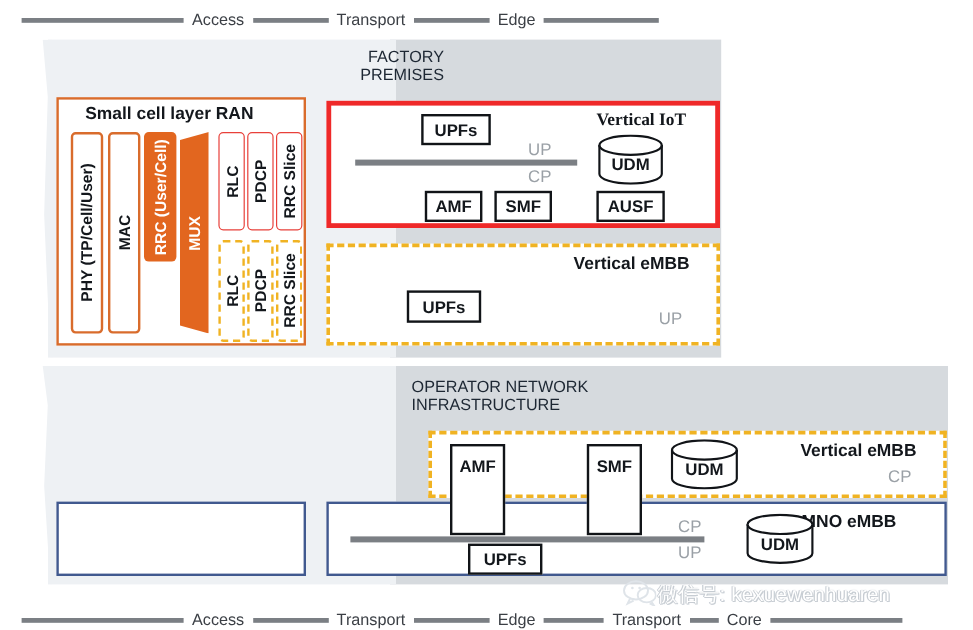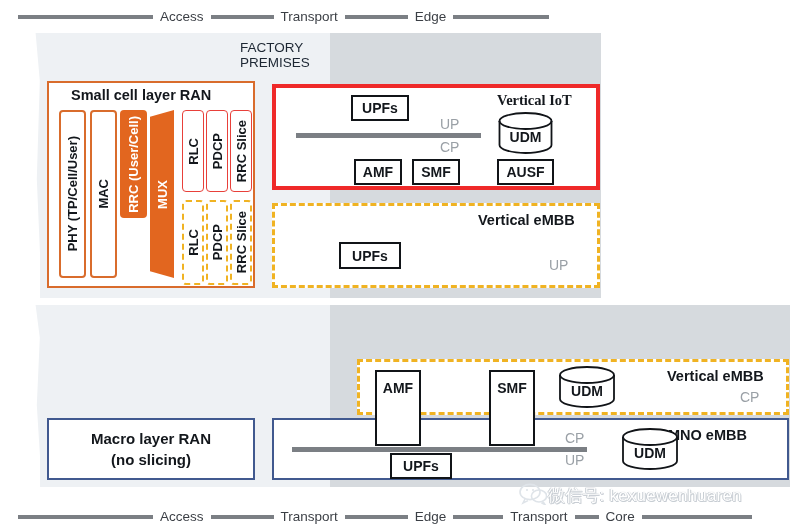--- a/index.html
+++ b/index.html
@@ -123,21 +123,21 @@
     <div class="rule-label">Edge</div>
     <div class="rule-line" style="width:96px;"></div>
   </div>
 
   <div class="panel panel-dark" style="left:325px;top:33px;width:276px;height:265px;"></div>
   <div class="panel panel-light" style="left:40px;top:33px;width:290px;height:265px;"></div>
 
   <div class="slant-left" style="left:14px;top:33px;width:30px;height:265px;
               clip-path:polygon(72% 0%, 100% 0%, 100% 100%, 93% 100%, 76% 55%, 86% 18%);"></div>
 
-  <div class="section-title" style="left:240px;top:40px;width:130px;text-align:left;">FACTORY
+  <div class="section-title" style="left:240px;top:40px;width:130px;text-align:right;">FACTORY
 PREMISES</div>
 
   <div class="box box-orange" style="left:47px;top:81px;width:208px;height:207px;"></div>
   <div class="title" style="left:60px;top:87px;font-size:14.5px;color:#13171c;">Small cell layer RAN</div>
 
   <div class="vbox box-orange" style="left:59px;top:110px;width:27px;height:168px;border-radius:4px;background:#fff;">
     <span class="vtext vtext-dark">PHY (TP/Cell/User)</span>
   </div>
 
   <div class="vbox box-orange" style="left:90px;top:110px;width:27px;height:168px;border-radius:4px;background:#fff;">
@@ -197,39 +197,37 @@
   <div class="box box-dashed-yellow" style="left:272px;top:203px;width:328px;height:85px;"></div>
   <div class="slice-title" style="left:478px;top:212px;">Vertical eMBB</div>
   <div class="fbox" style="left:339px;top:242px;width:62px;height:27px;">UPFs</div>
   <div class="bus-label" style="left:549px;top:257px;">UP</div>
 
   <div class="panel panel-dark" style="left:325px;top:305px;width:465px;height:182px;"></div>
   <div class="panel panel-light" style="left:40px;top:305px;width:290px;height:182px;"></div>
   <div class="slant-left" style="left:14px;top:305px;width:30px;height:182px;
               clip-path:polygon(72% 0%, 100% 0%, 100% 100%, 93% 100%, 76% 55%, 86% 18%);"></div>
 
+  <div class="section-title" style="left:343px;top:315px;width:260px;text-align:left;">OPERATOR NETWORK
+INFRASTRUCTURE</div>
 
   <div class="box box-dashed-yellow" style="left:357px;top:359px;width:432px;height:56px;"></div>
   <div class="slice-title" style="left:667px;top:368px;">Vertical eMBB</div>
   <div class="bus-label" style="left:740px;top:389px;">CP</div>
 
   <div class="cyl" style="left:557px;top:366px;width:60px;height:42px;">
     <svg width="60" height="42" viewBox="0 0 60 42">
       <ellipse cx="30" cy="9" rx="27" ry="8" fill="#fff" stroke="#111418" stroke-width="1.8"></ellipse>
       <path d="M3 9 L3 33 A27 8 0 0 0 57 33 L57 9" fill="#fff" stroke="#111418" stroke-width="1.8"></path>
       <path d="M3 9 A27 8 0 0 0 57 9" fill="none" stroke="#111418" stroke-width="1.8"></path>
     </svg>
     <div class="cyl-label" style="top:17px;">UDM</div>
   </div>
 
   <div class="box box-blue" style="left:47px;top:418px;width:208px;height:62px;"></div>
-  <div class="centered-label" style="left:47px;top:418px;width:208px;height:62px;">
-    <span>Macro layer RAN</span>
-    <span>(no slicing)</span>
-  </div>
 
   <div class="box box-blue" style="left:272px;top:418px;width:517px;height:62px;"></div>
   <div class="slice-title" style="left:668px;top:427px;">MNO eMBB</div>
 
   <div class="busbar" style="left:292px;top:447px;width:295px;"></div>
   <div class="bus-label" style="left:565px;top:430px;">CP</div>
   <div class="bus-label" style="left:565px;top:452px;">UP</div>
 
   <div class="fbox" style="left:390px;top:453px;width:62px;height:26px;">UPFs</div>
 

